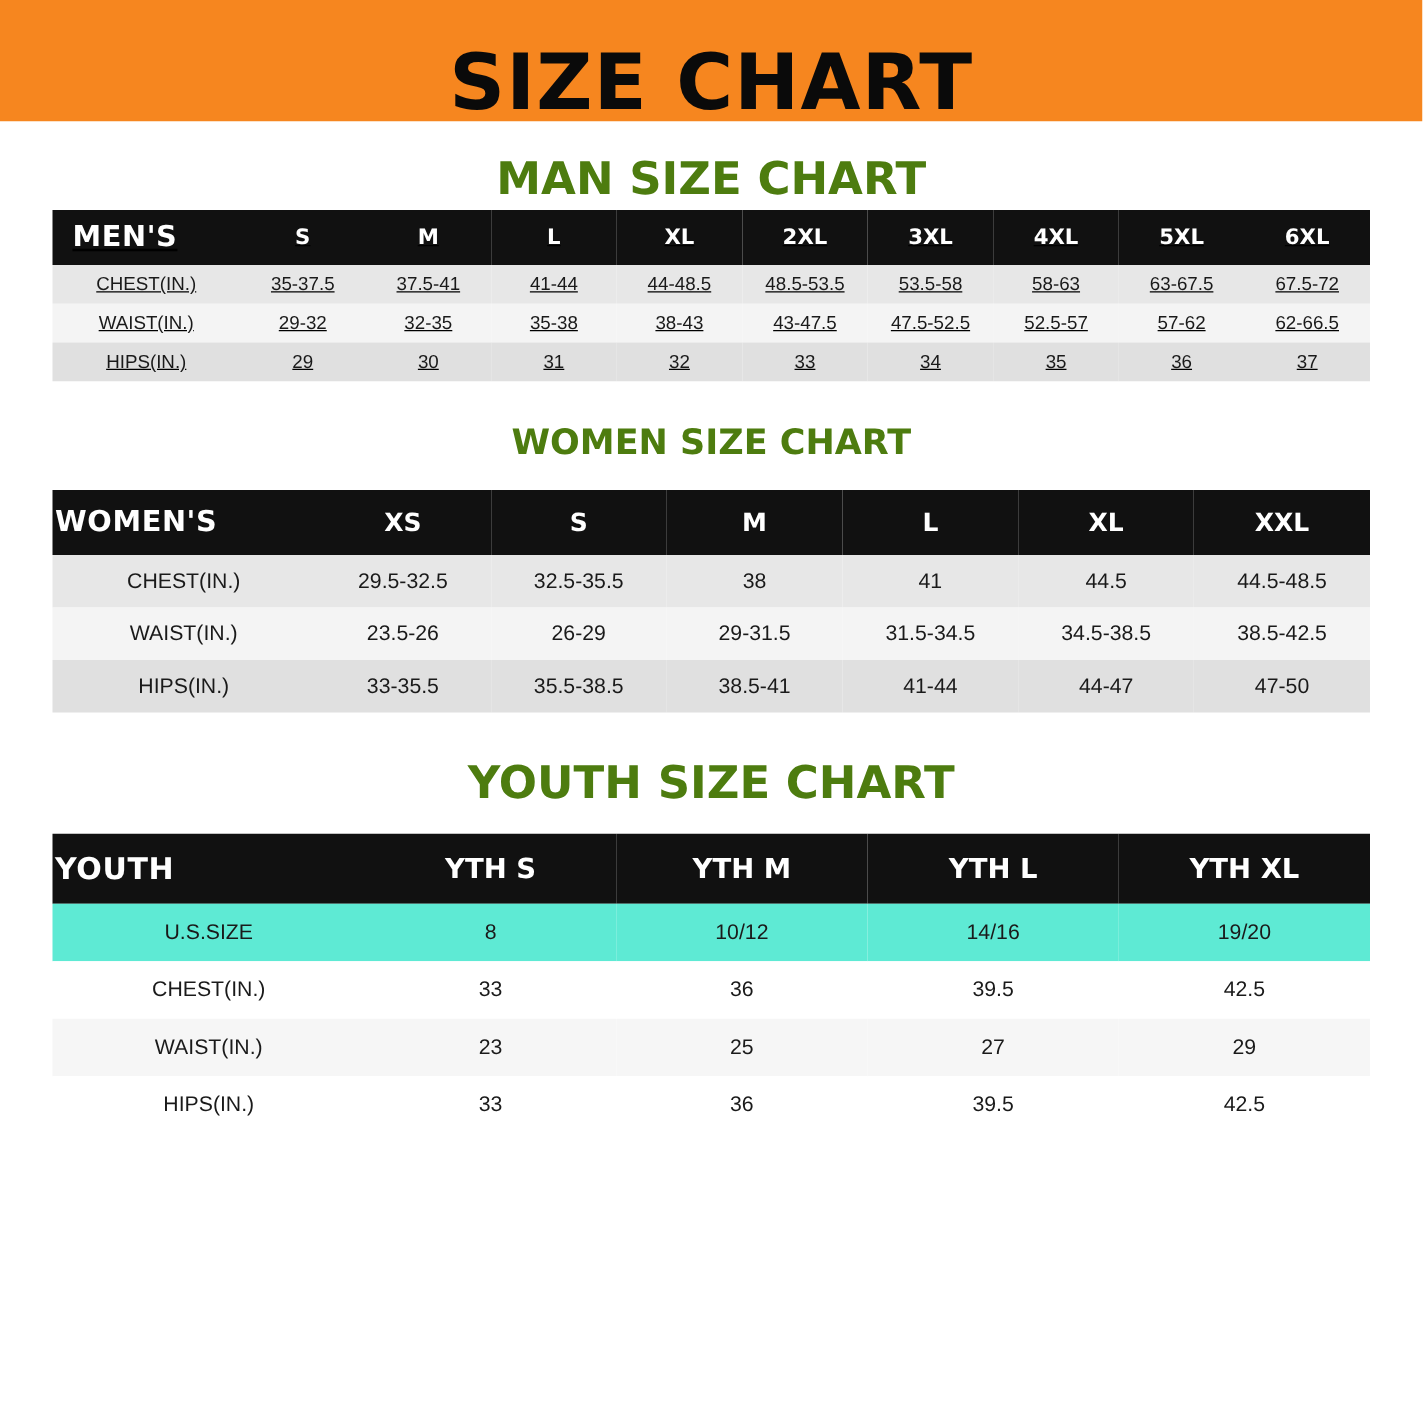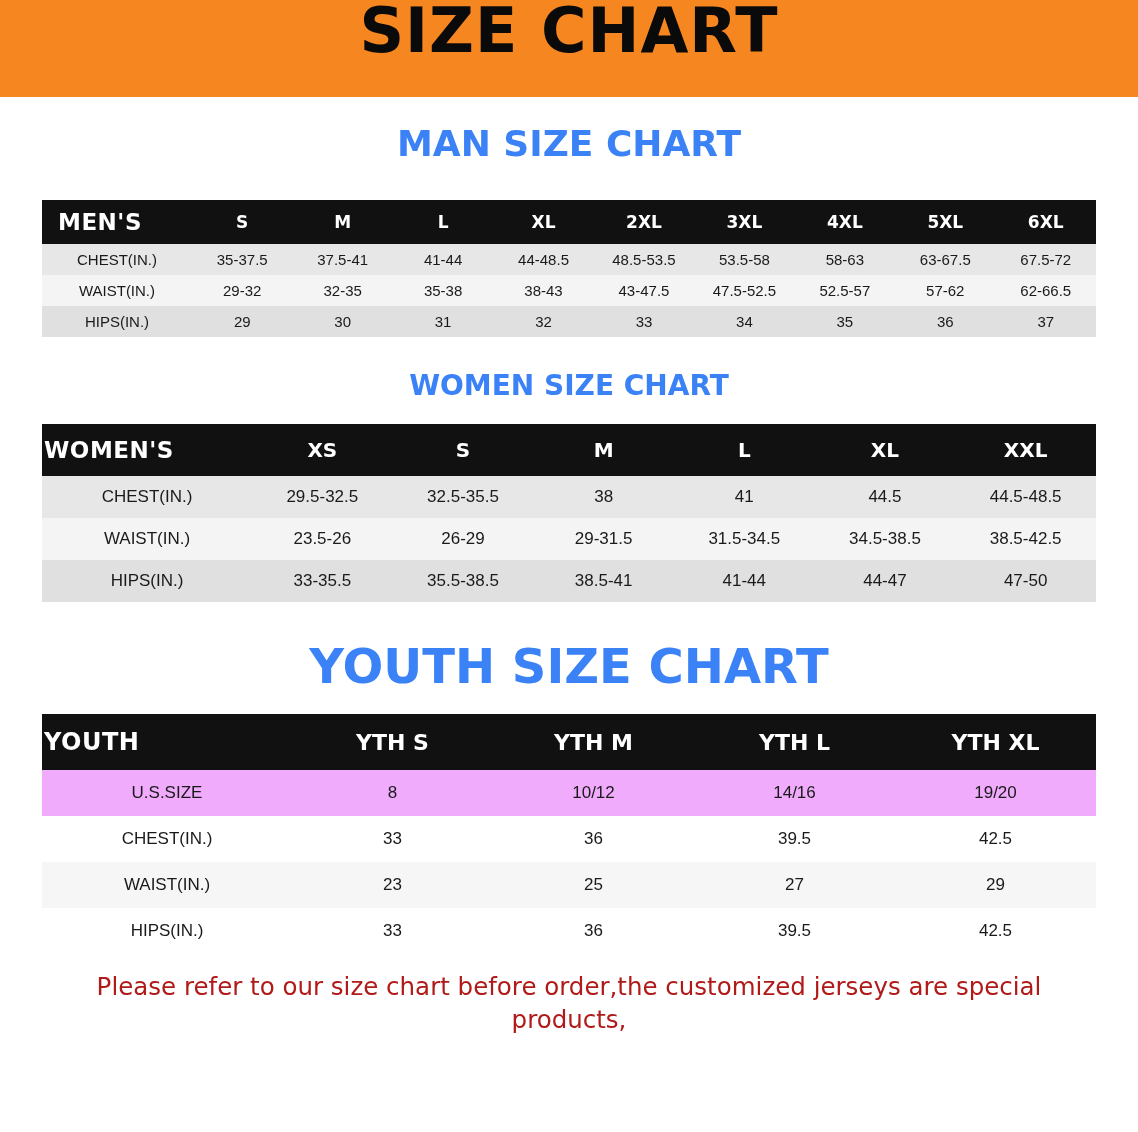--- a/index.html
+++ b/index.html
@@ -11,49 +11,49 @@
     width: 1138px;
     height: 1132px;
     background: #ffffff;
     font-family: "Liberation Sans", sans-serif;
     overflow: hidden;
   }
   .banner {
     background: #f6861f;
     height: 97px;
     display: flex;
-    align-items: flex-start;
+    align-items: flex-end;
     justify-content: center;
   }
   .banner-title {
     font-family: "DejaVu Sans", sans-serif;
     font-weight: bold;
     font-size: 62px;
     letter-spacing: 1px;
     color: #0a0a0a;
     line-height: 1;
   }
   .section-title {
     text-align: center;
     font-family: "DejaVu Sans", sans-serif;
     font-weight: bold;
-    color: #3b82f6;
+    color: #4d7c0f;
   }
   #man-title { font-size: 36px; margin-top: 26px; }
   #women-title { font-size: 28px; margin-top: 32px; }
-  #youth-title { font-size: 48px; margin-top: 36px; }
+  #youth-title { font-size: 36px; margin-top: 36px; }
 
   table {
     border-collapse: collapse;
     table-layout: fixed;
   }
   .tbl-wrap {
     padding: 0 42px;
   }
-  #man-table { width: 1054px; margin-top: 36px; }
+  #man-table { width: 1054px; margin-top: 4px; text-decoration: underline; }
   #women-table { width: 1054px; margin-top: 22px; }
   #youth-table { width: 1054px; margin-top: 20px; }
 
   thead th {
     background: #111111;
     color: #ffffff;
     font-family: "DejaVu Sans", sans-serif;
     font-weight: bold;
     text-align: center;
     padding: 9px 2px;
@@ -90,21 +90,21 @@
   #women-table tbody td { padding: 11px 2px; }
   #women-table tbody tr.band-a td { background: #e7e7e7; }
   #women-table tbody tr.band-b td { background: #f4f4f4; }
   #women-table tbody tr.band-c td { background: #e0e0e0; }
   #women-table col.c0 { width: 210px; }
 
   
   #youth-table thead th { font-size: 22px; padding: 14px 2px; }
   #youth-table thead th.rowhead { font-size: 24px; margin-top: 16px; }
   #youth-table tbody td { font-size: 17px; padding: 13px 2px; }
-  #youth-table tbody tr.band-a td { background: #f0abfc; }
+  #youth-table tbody tr.band-a td { background: #5eead4; }
   #youth-table tbody tr.band-b td { background: #ffffff; }
   #youth-table tbody tr.band-c td { background: #f6f6f6; }
   #youth-table tbody tr.band-d td { background: #ffffff; }
   #youth-table col.c0 { width: 250px; }
 
   .note {
     margin: 16px 36px 0 36px;
     color: #b01a18;
     font-family: "DejaVu Sans", sans-serif;
     font-size: 24.5px;
@@ -291,14 +291,13 @@
         <td>33</td>
         <td>36</td>
         <td>39.5</td>
         <td>42.5</td>
       </tr>
     </tbody>
   </table>
 </div>
 
 <div class="note">
-  <span class="note-line">Please refer to our size chart before order,the customized jerseys are special products,</span>
 </div>
 
 </body></html>

